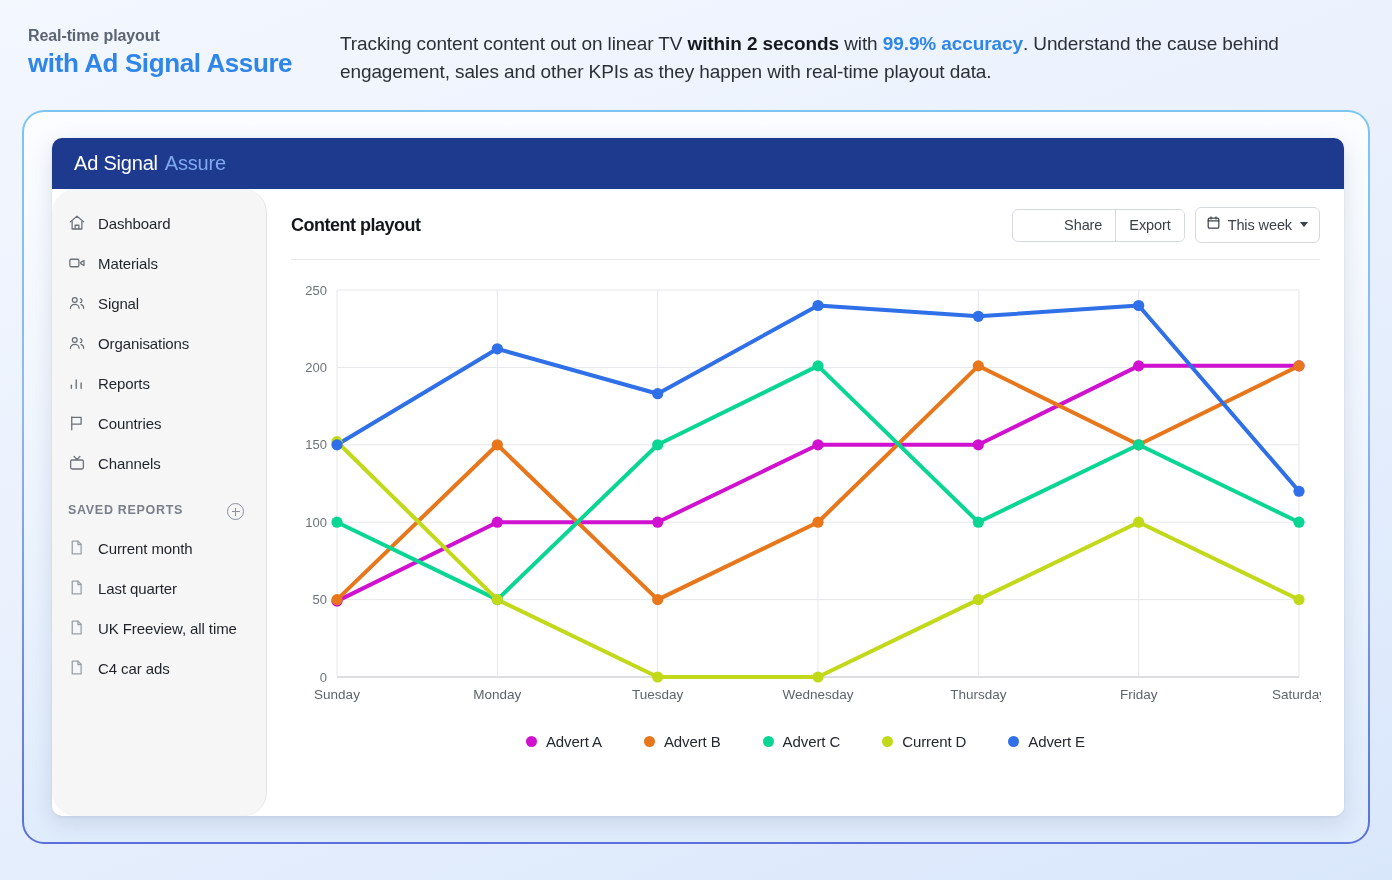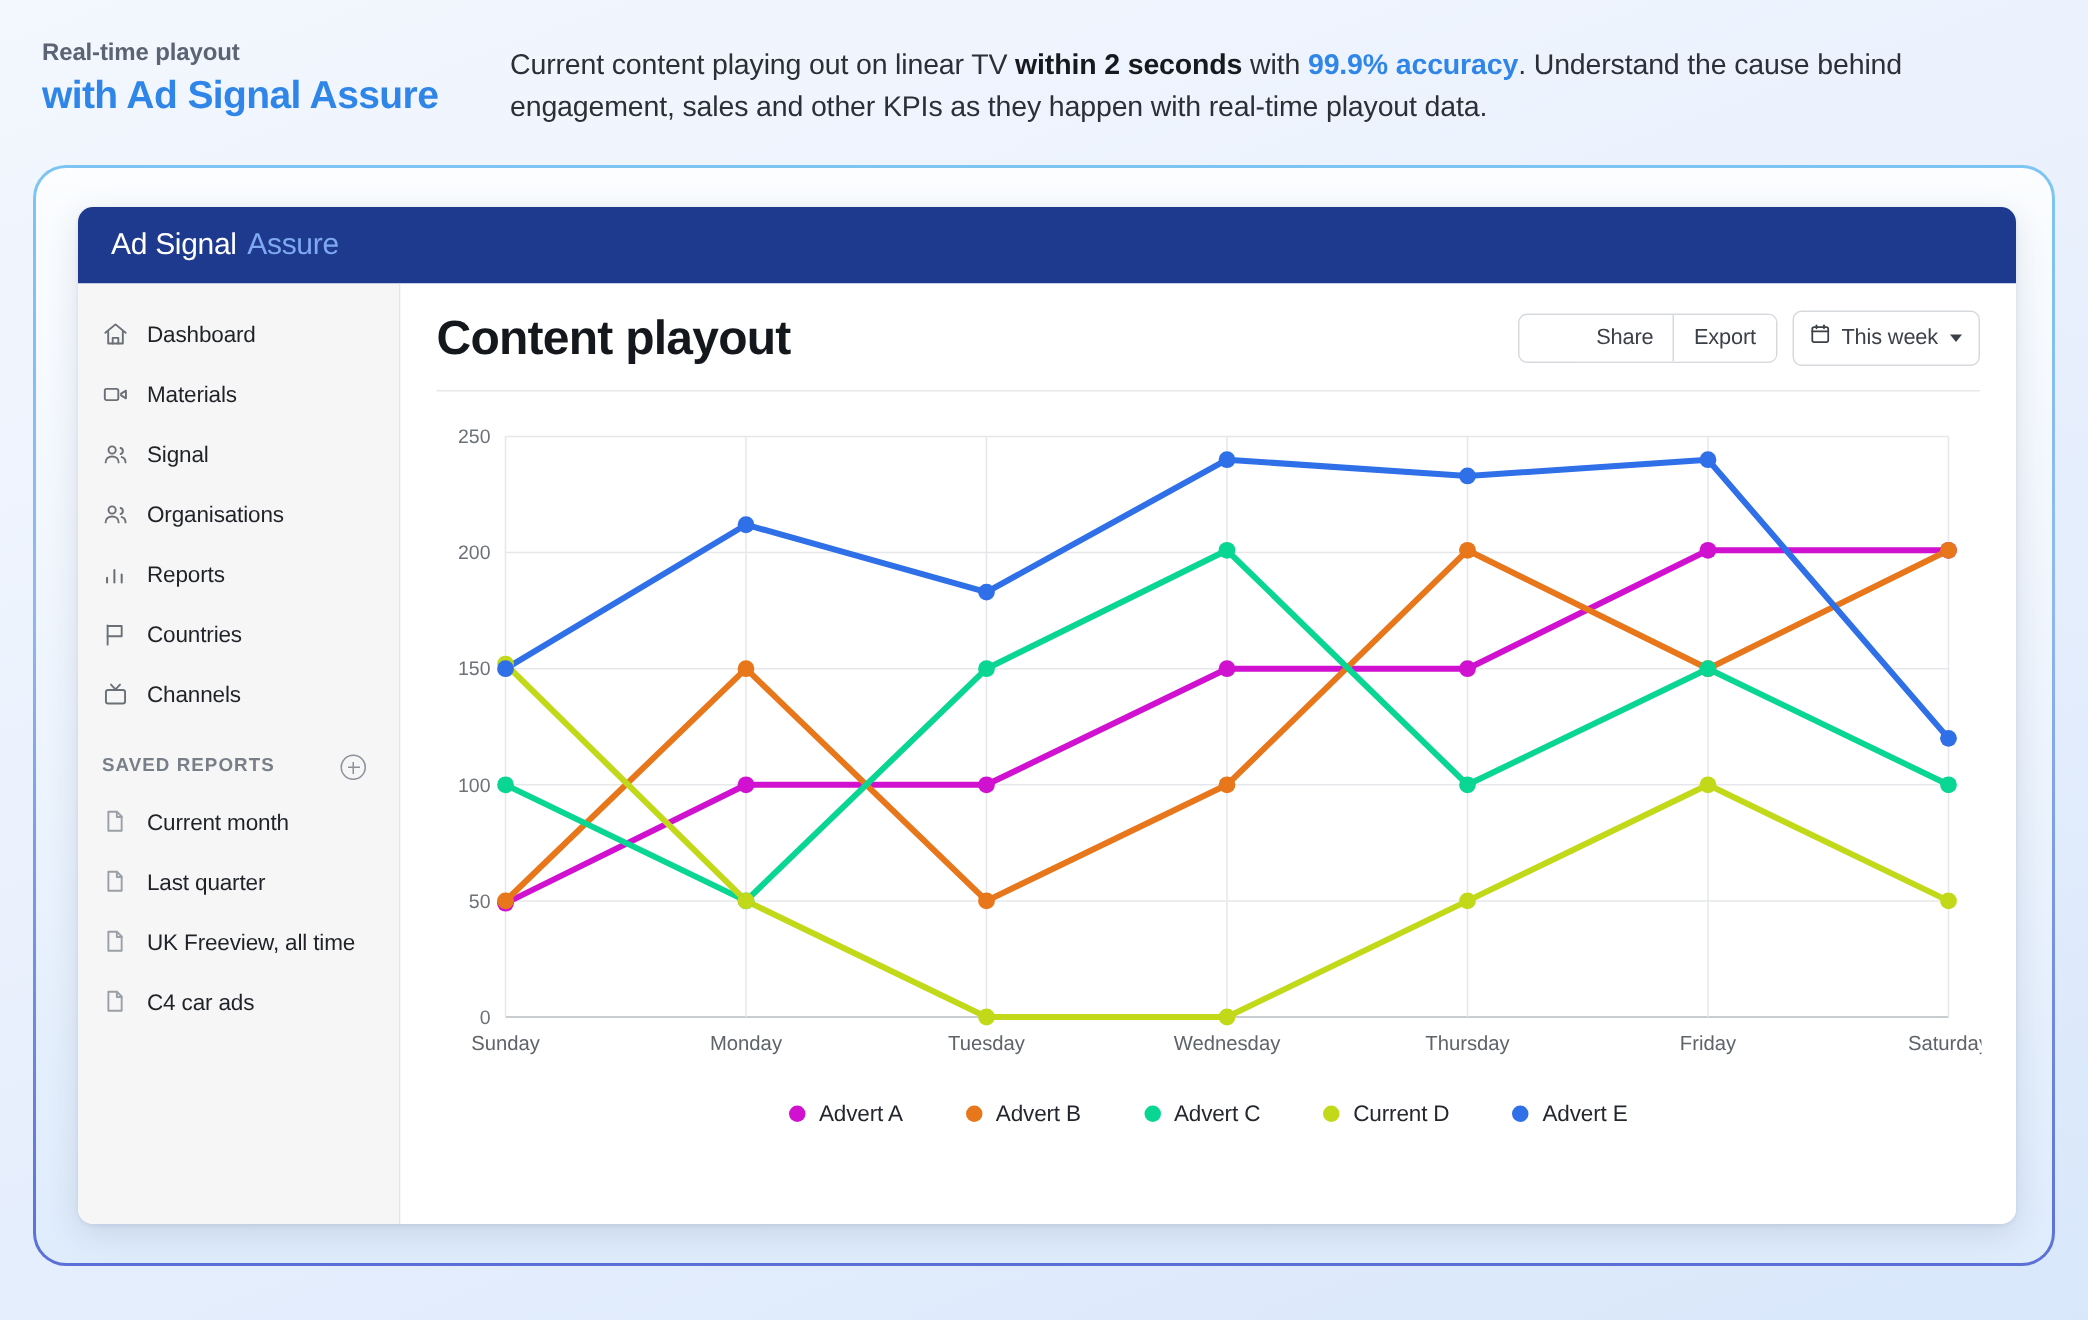--- a/index.html
+++ b/index.html
@@ -79,20 +79,21 @@
   .app-title-accent { color: #7fa9ef; margin-left: 7px; }
 
   .app-body { flex: 1; display: flex; min-height: 0; }
 
   
   .sidebar {
     width: 215px; flex: none;
     background: #f6f6f6;
     border-right: 1px solid #e3e3e3;
     padding: 14px 0 0 0;
+    border-radius: 24px;
   }
   .nav-item {
     display: flex; align-items: center;
     height: 40px; padding-left: 16px; gap: 12px;
     cursor: pointer;
   }
   .nav-item .label {
     font-size: 15px; color: #1f2328; letter-spacing: -0.1px;
   }
   .nav-icon { width: 18px; height: 18px; flex: none; display: block; color: #6b7076; }
@@ -122,21 +123,21 @@
     background: #ffffff;
     padding: 18px 24px 0 24px;
     display: flex; flex-direction: column;
   }
   .main-head {
     display: flex; align-items: center; justify-content: space-between;
     padding-bottom: 16px;
     border-bottom: 1px solid #e8e8e8;
   }
   .chart-title {
-    font-size: 32px; font-weight: bold; color: #14171c; letter-spacing: -0.5px;
+    font-size: 18px; font-weight: bold; color: #14171c; letter-spacing: -0.5px;
   }
   .toolbar { display: flex; align-items: center; gap: 10px; }
   .btn-group { display: flex; border: 1px solid #d6d9de; border-radius: 6px; overflow: hidden; padding-left: 38px; }
   .btn-group .btn {
     padding: 7px 13px 8px 13px;
     font-size: 14.5px; color: #3c4147; background: #fff;
     cursor: pointer; letter-spacing: -0.1px;
   }
   .btn-group .btn + .btn { border-left: 1px solid #d6d9de; }
   .date-btn {
@@ -165,21 +166,21 @@
 </head>
 <body>
 
 <div class="page">
 
   <div class="topbar">
     <div class="headline-block">
       <div class="headline-kicker">Real-time playout</div>
       <div class="headline-main">with Ad Signal Assure</div>
     </div>
-    <div class="headline-desc"><span>Current content playing out on linear TV </span><b>within 2 seconds</b><span> with </span><span class="accent">99.9% accuracy</span><span>. Understand the cause behind engagement, sales and other KPIs as they happen with real-time playout data.</span></div>
+    <div class="headline-desc"><span>Tracking content content out on linear TV </span><b>within 2 seconds</b><span> with </span><span class="accent">99.9% accuracy</span><span>. Understand the cause behind engagement, sales and other KPIs as they happen with real-time playout data.</span></div>
   </div>
 
   <div class="outer-frame">
   <div class="outer-frame-inner">
 
     <div class="app-window">
 
       <div class="app-header">
         <div class="app-title"><span>Ad Signal</span><span class="app-title-accent">Assure</span></div>
       </div>

